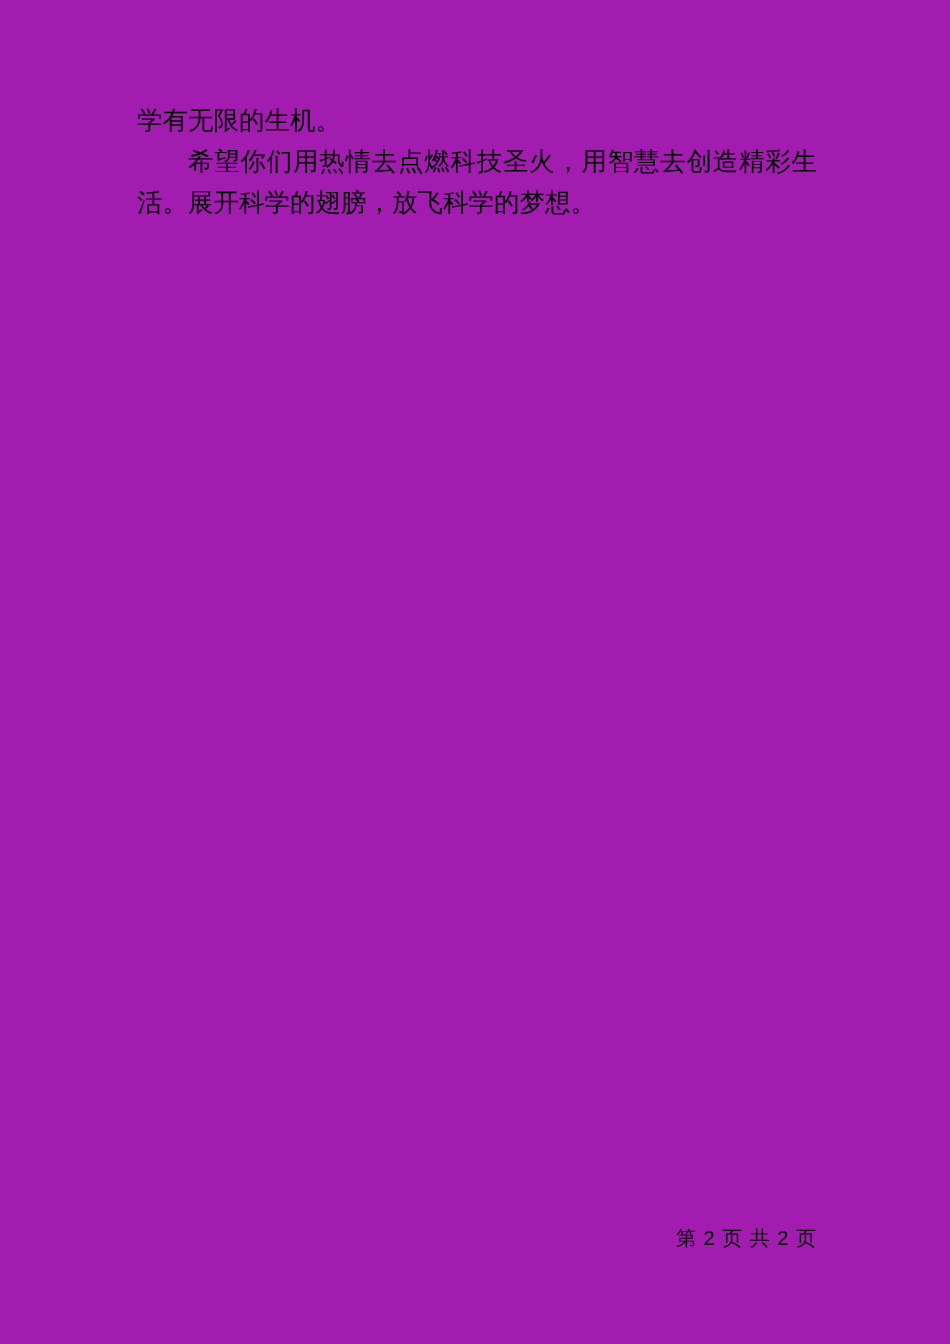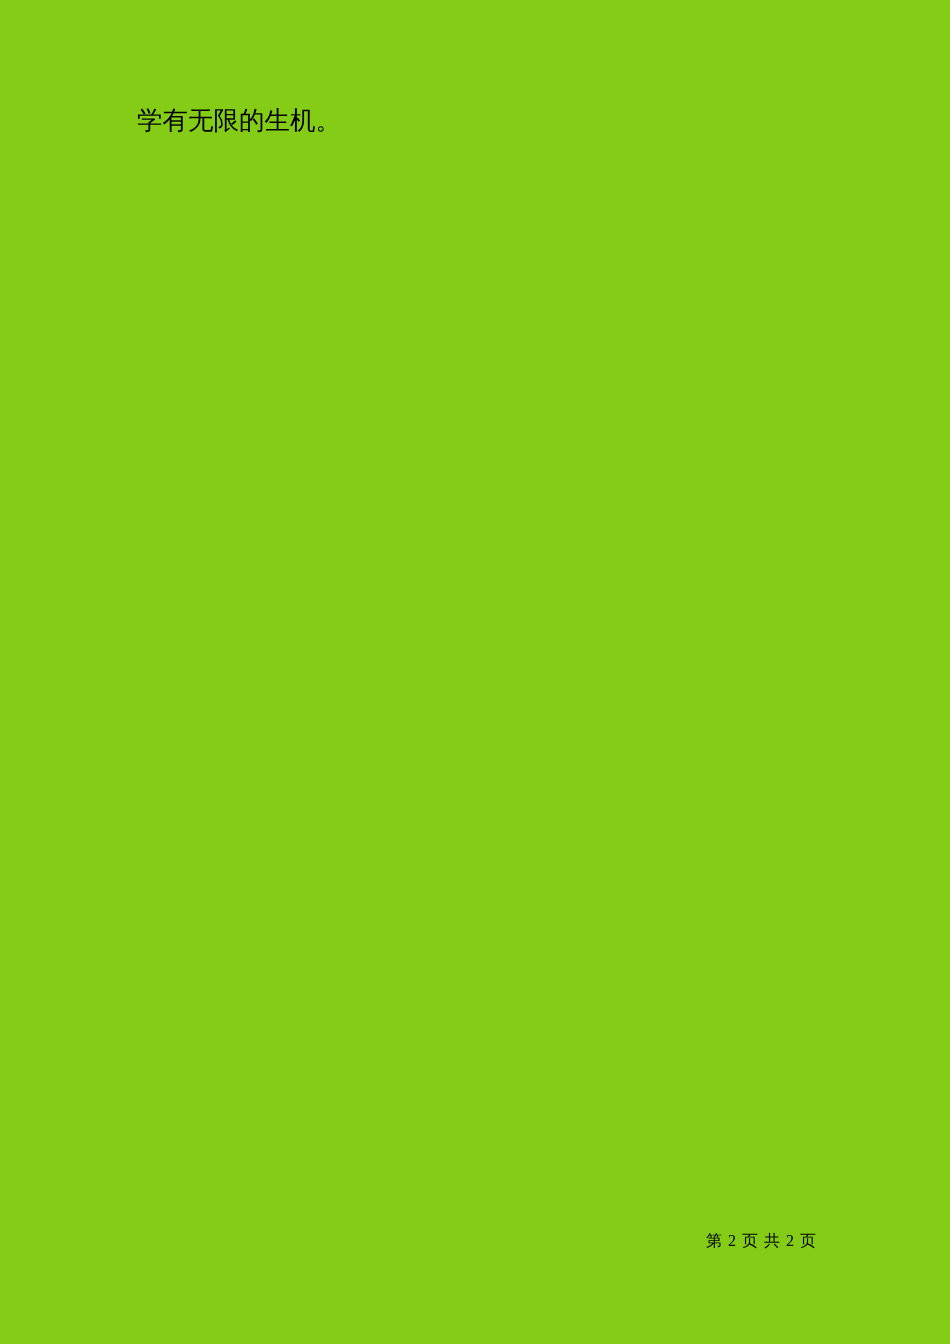--- a/index.html
+++ b/index.html
@@ -4,21 +4,21 @@
 <style>
   html, body {
     margin: 0;
     padding: 0;
     background: #ffffff;
   }
   .page {
     position: relative;
     width: 950px;
     height: 1344px;
-    background: #84cc16;
+    background: #a21caf;
     box-sizing: border-box;
     overflow: hidden;
     font-family: "DejaVu Serif", "Liberation Serif", serif;
   }
   .content {
     position: absolute;
     left: 137px;
     top: 100px;
     width: 680px;
   }
@@ -33,28 +33,29 @@
     letter-spacing: 0px;
     word-break: break-all;
   }
   .indent {
     text-indent: 2em;
   }
   .footer {
     position: absolute;
     right: 133px;
     bottom: 92px;
-    font-family: Liberation Serif, serif;
-    font-size: 16px;
+    font-family: Liberation Sans, sans-serif;
+    font-size: 20px;
     color: #000000;
     letter-spacing: 1px;
     white-space: nowrap;
   }
 </style>
 </head>
 <body>
 
 <div class="page">
   <div class="content">
     <p class="para">学有无限的生机。</p>
+    <p class="para indent">希望你们用热情去点燃科技圣火，用智慧去创造精彩生活。展开科学的翅膀，放飞科学的梦想。</p>
   </div>
   <div class="footer">第 2 页 共 2 页</div>
 </div>
 
 </body></html>

